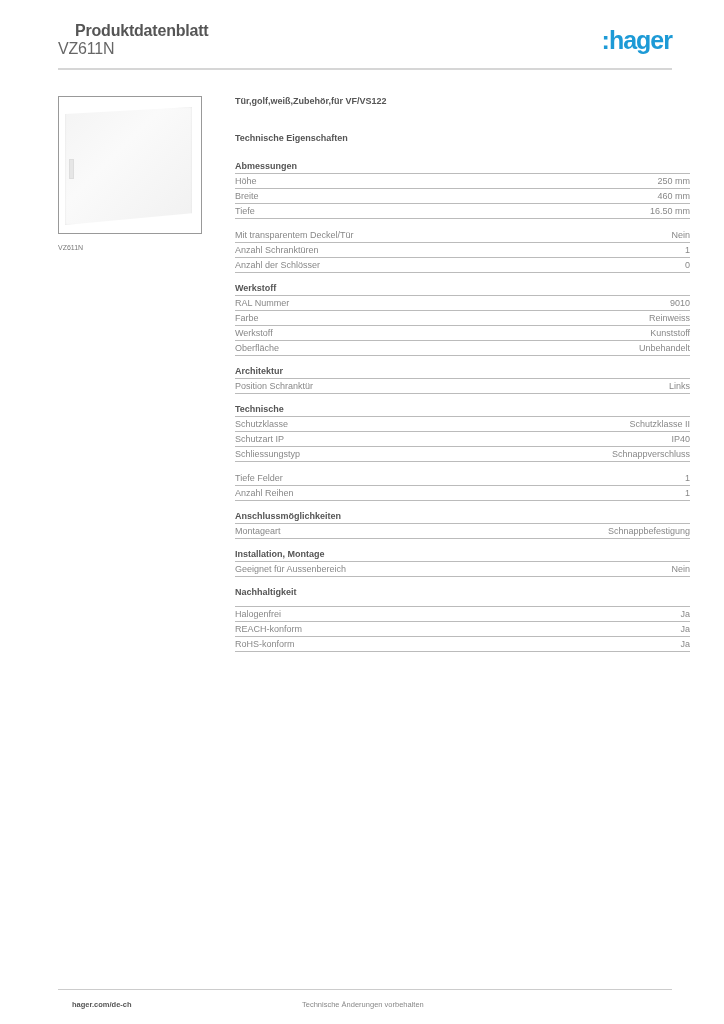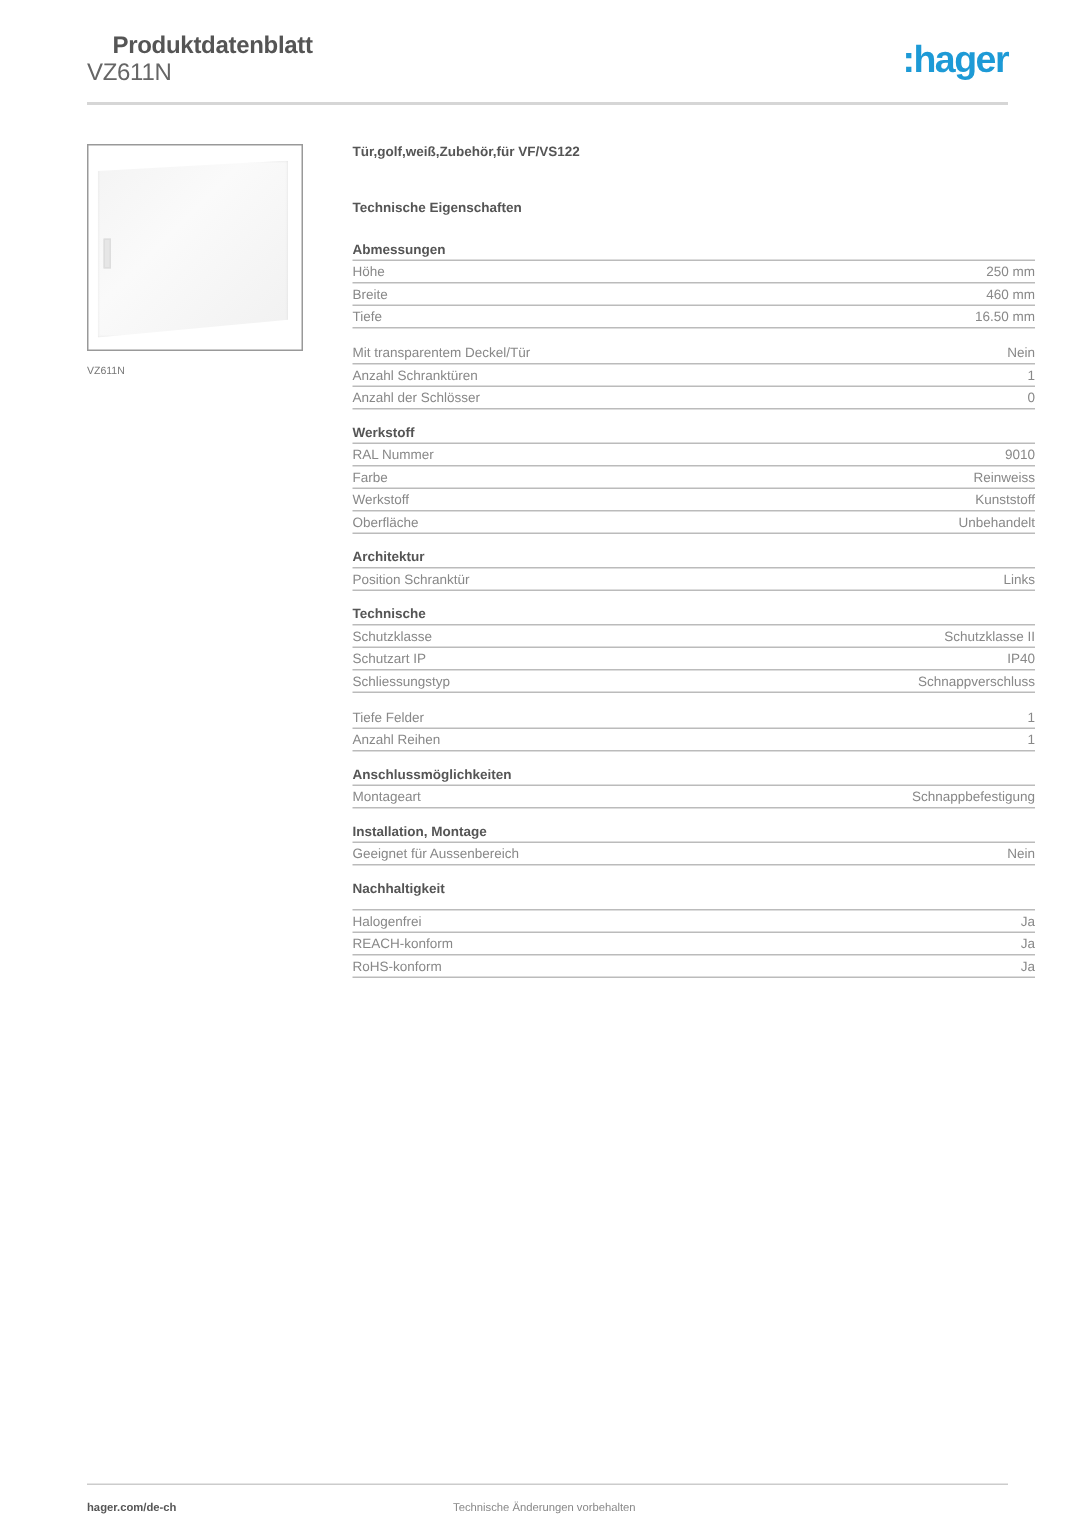--- a/index.html
+++ b/index.html
@@ -26,21 +26,21 @@
   .content { position: absolute; left: 235px; top: 96px; width: 455px; }
   .product-desc { font-size: 9px; font-weight: bold; color: #555; height: 37px; }
   .tech-title { font-size: 9px; font-weight: bold; color: #555; height: 27px; }
   .section { margin-bottom: 9px; }
   .section-title { font-size: 9px; font-weight: bold; color: #555; height: 13px; line-height: 13px; border-bottom: 1px solid #bbb; }
   .section-title.gap { height: 20px; line-height: 13px; border-bottom: 1px solid #bbb; }
   .row { display: flex; justify-content: space-between; font-size: 9px; color: #888; height: 14px; line-height: 14px; border-bottom: 1px solid #bbb; }
   .row .v { text-align: center; }
 
   .footer-rule { position: absolute; left: 58px; top: 989px; width: 614px; height: 1px; background: #ccc; }
-  .footer-left { position: absolute; left: 58px; top: 1000px; font-size: 7.5px; font-weight: bold; color: #555; }
+  .footer-left { position: absolute; left: 72px; top: 1000px; font-size: 7.5px; font-weight: bold; color: #555; }
   .footer-center { position: absolute; left: 302px; top: 1000px; font-size: 7.5px; color: #888; }
   .footer-right { position: absolute; right: 52px; top: 1000px; font-size: 7.5px; font-weight: normal; color: #555; margin-top: 44px; }
 </style>
 </head>
 <body>
 
 <div class="header">
   <div class="doc-title">Produktdatenblatt</div>
   <div class="doc-sub">VZ611N</div>
   <div class="logo">:hager</div>

